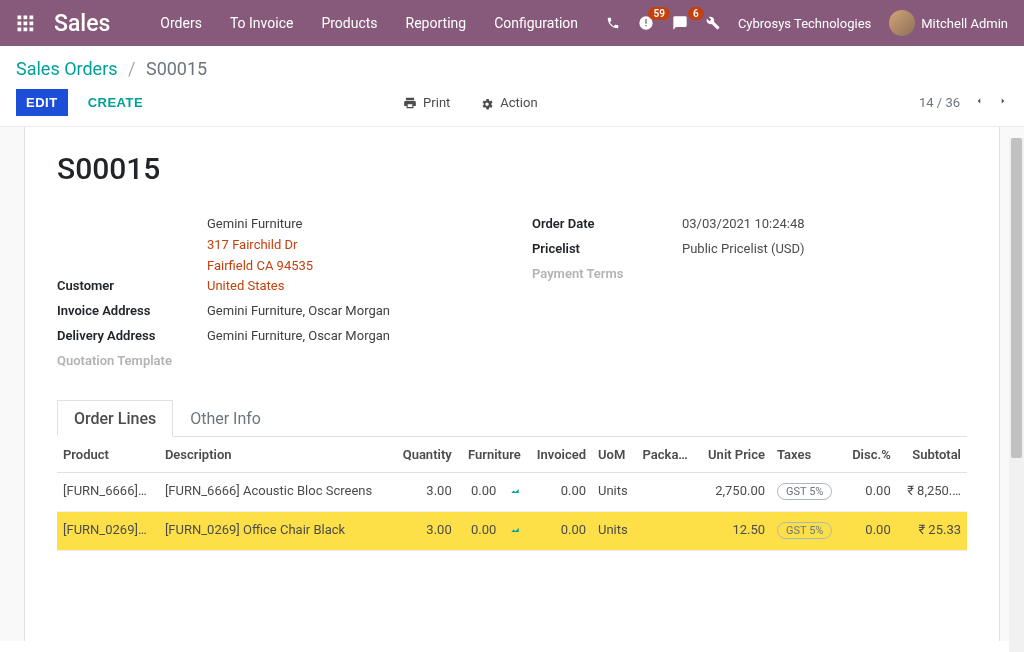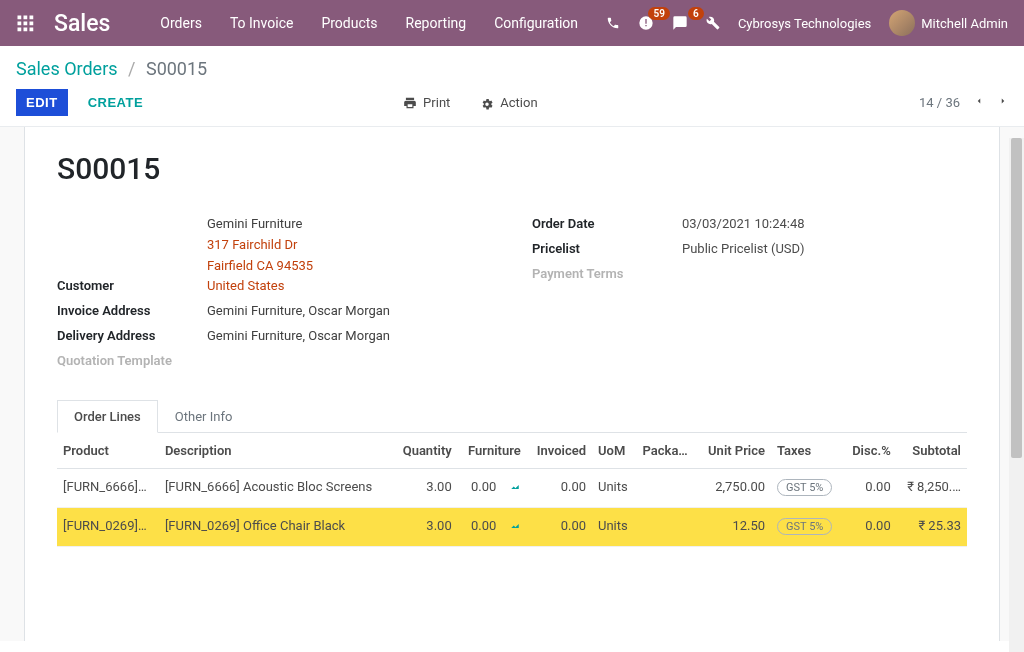--- a/index.html
+++ b/index.html
@@ -42,21 +42,21 @@
   .fieldcol { flex: 1; }
   .fieldrow { display: flex; margin-bottom: 4px; align-items: flex-end; line-height: 1.6; }
   .fieldrow .lab { width: 150px; font-weight: 600; color: #212529; font-size: 13px; }
   .fieldrow .lab.muted { color: #b3b3b3; }
   .fieldrow .val { flex: 1; font-size: 13px; }
   .fieldrow .val a { color: #404040; text-decoration: none; }
   .fieldrow .val .addr { color: #c2410c; }
 
   
   .tabs { border-bottom: 1px solid #dee2e6; display: flex; }
-  .tab { padding: 8px 16px; border: 1px solid transparent; border-bottom: none; cursor: pointer; color: #6c757d; font-size: 13px; margin-bottom: -1px; }
+  .tab { padding: 8px 16px; border: 1px solid transparent; border-bottom: none; cursor: pointer; color: #6c757d; font-size: 16px; margin-bottom: -1px; }
   .tab.active { border-color: #dee2e6; background: #fff; color: #4c4c4c; font-weight: 500; border-bottom: 1px solid #fff; }
 
   
   table.lines { width: 100%; border-collapse: collapse; margin-top: 0; font-size: 13px; }
   table.lines th { text-align: left; font-weight: 600; padding: 10px 6px; border-bottom: 1px solid #dee2e6; color: #4c4c4c; white-space: nowrap; }
   table.lines th.num, table.lines td.num { text-align: right; }
   table.lines td { padding: 10px 6px; vertical-align: top; border-bottom: 1px solid #f0f0f0; }
   table.lines tr.row.alt { background: #fde047; }
   .tax-tag { border: 1px solid #adb5bd; border-radius: 10px; padding: 1px 8px; font-size: 11px; color: #6c757d; display: inline-block; }
   .chart-ic { color: #00a09d; margin-left: 6px; }

